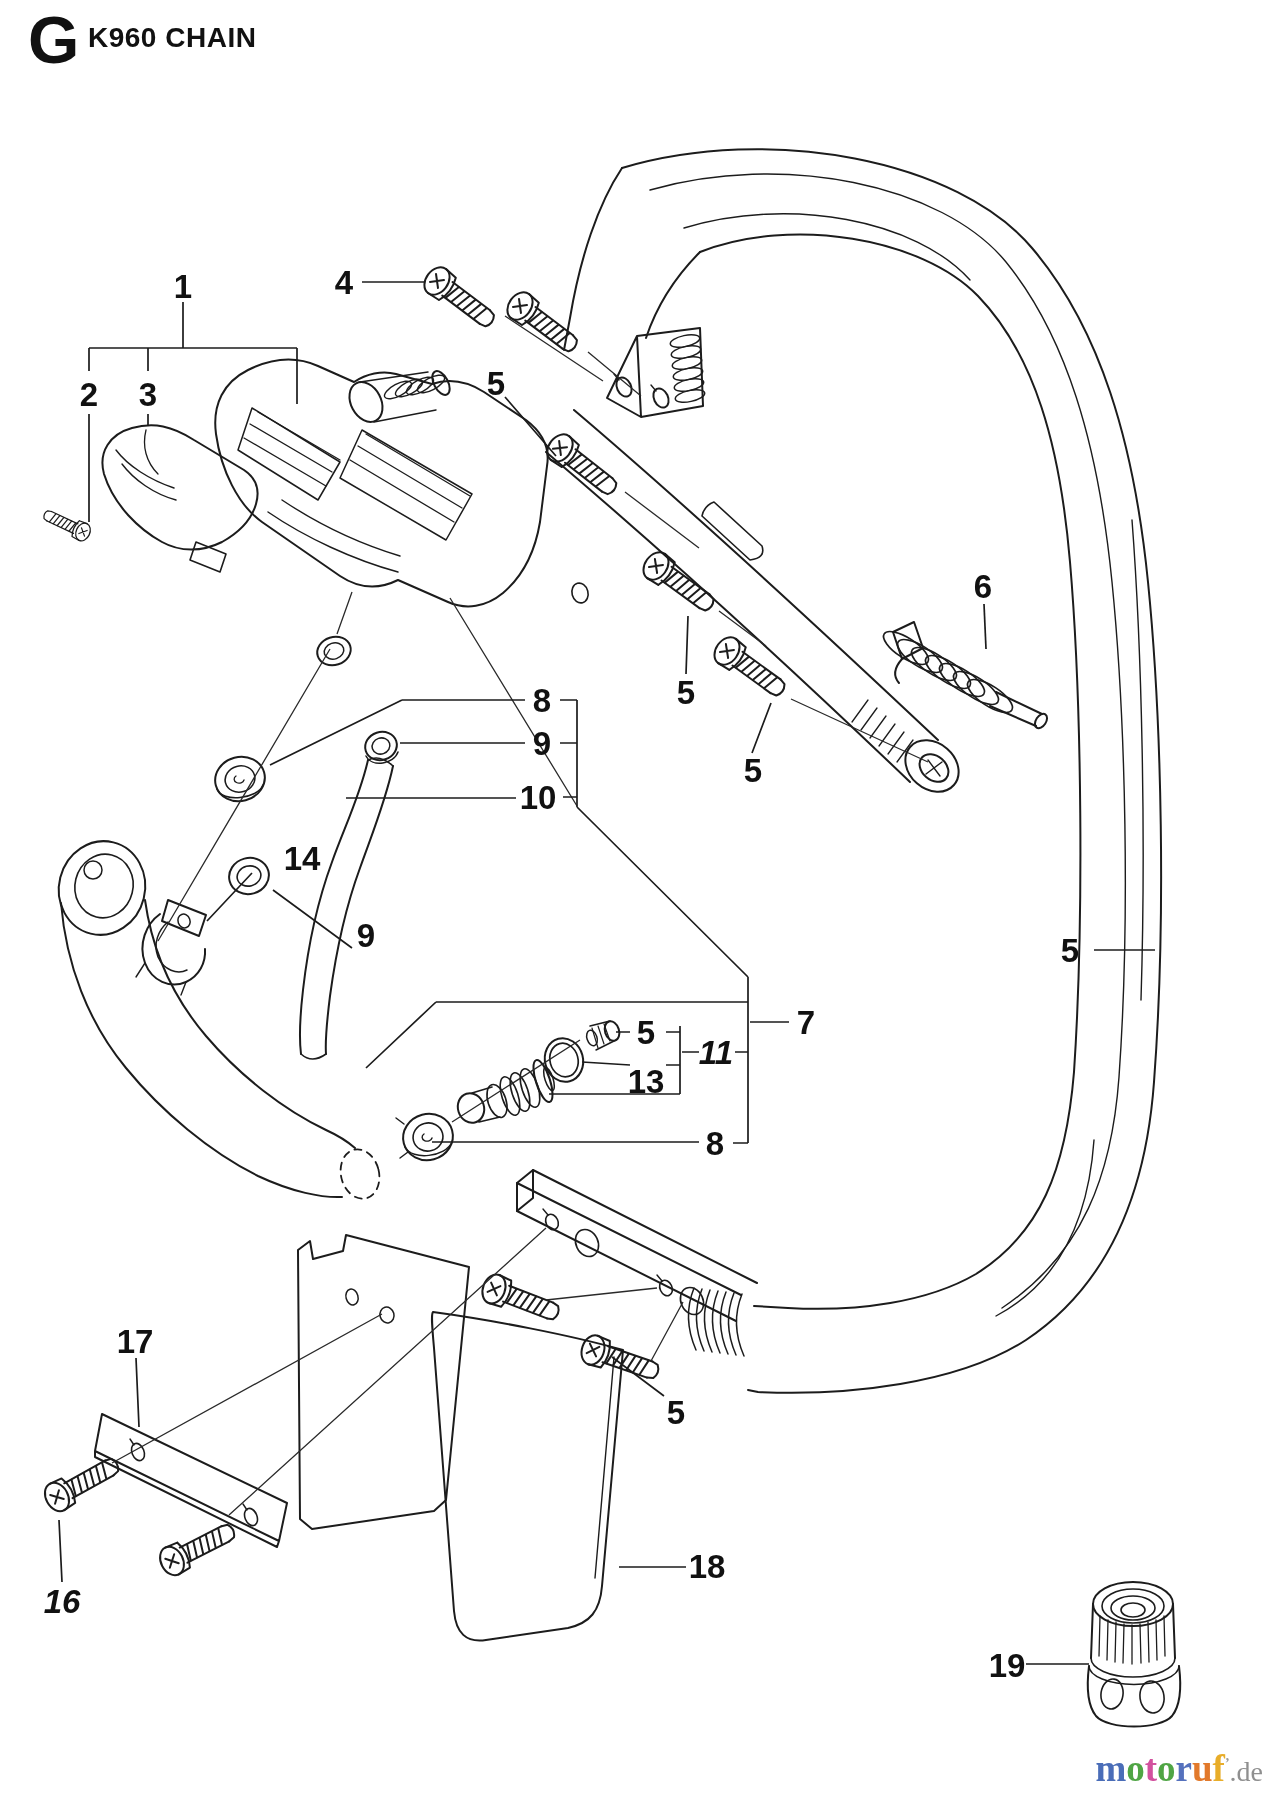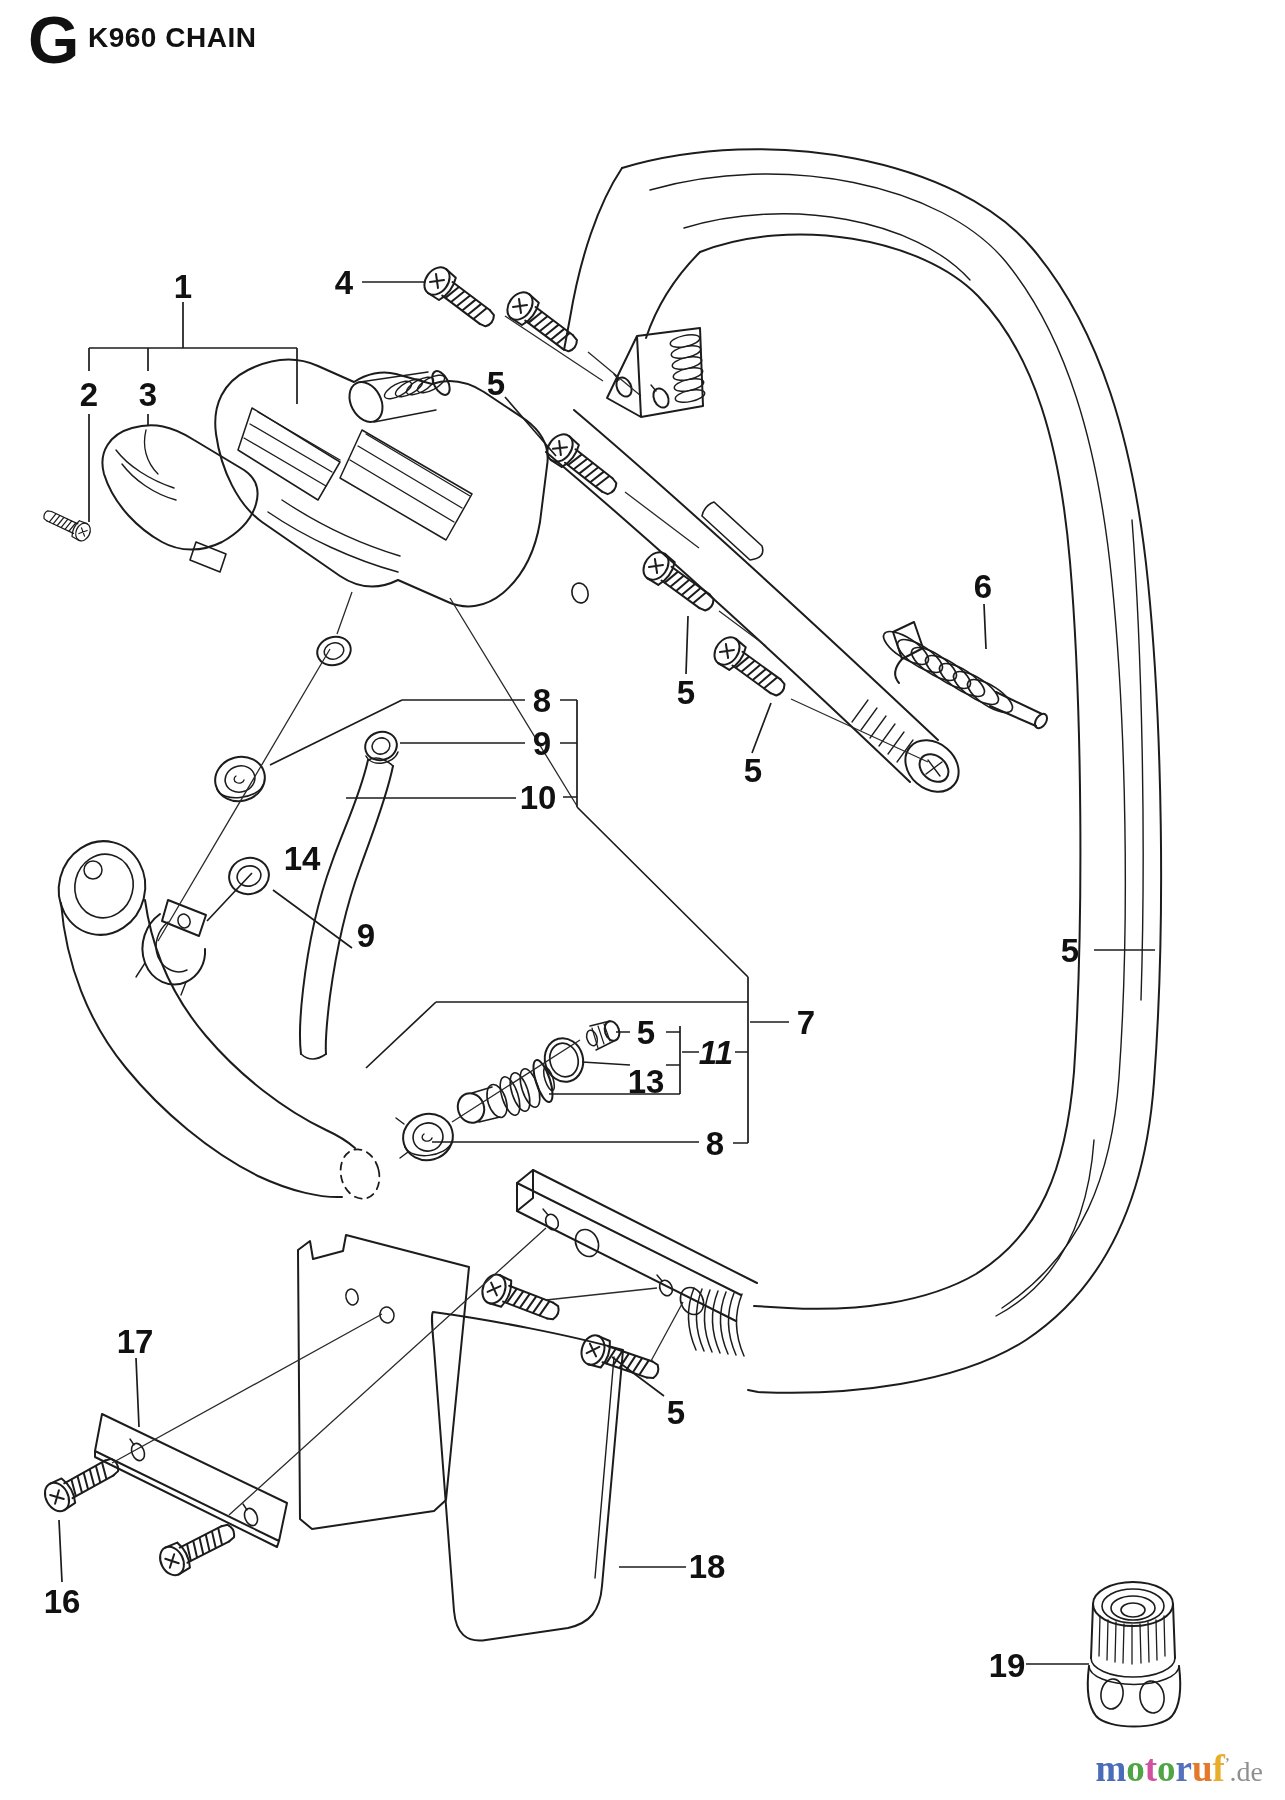--- a/index.html
+++ b/index.html
@@ -266,21 +266,21 @@
       <div class="callout" style="left: 542px; top: 700px;">8</div>
       <div class="callout" style="left: 715px; top: 1143px;">8</div>
       <div class="callout" style="left: 542px; top: 743px;">9</div>
       <div class="callout" style="left: 366px; top: 935px;">9</div>
       <div class="callout" style="left: 538px; top: 797px;">10</div>
       <div class="callout" style="left: 716px; top: 1052px; font-style: italic;">11</div>
       <div class="callout" style="left: 646px; top: 1032px;">5</div>
       <div class="callout" style="left: 646px; top: 1065px; margin-top: 16px;">13</div>
       <div class="callout" style="left: 266px; top: 858px; margin-left: 36px;">14</div>
       <div class="callout" style="left: 1070px; top: 950px;">5</div>
-      <div class="callout" style="left: 62px; top: 1601px;">16</div>
+      <div class="callout" style="left: 62px; top: 1601px; font-style: italic;">16</div>
       <div class="callout" style="left: 135px; top: 1341px;">17</div>
       <div class="callout" style="left: 707px; top: 1566px;">18</div>
       <div class="callout" style="left: 1007px; top: 1665px;">19</div>
     </div>
 
   <div class="watermark"><span id="logo-word"><span style="color: rgb(74, 109, 184);">m</span><span style="color: rgb(79, 165, 68);">o</span><span style="color: rgb(210, 81, 158);">t</span><span style="color: rgb(79, 165, 68);">o</span><span style="color: rgb(85, 113, 189);">r</span><span style="color: rgb(226, 121, 43);">u</span><span style="color: rgb(232, 173, 41);">f</span></span><span class="ltick">’</span><span class="lsuf" style="color: rgb(143, 143, 143);">.de</span></div>
 
 </div>
 
 </body></html>

